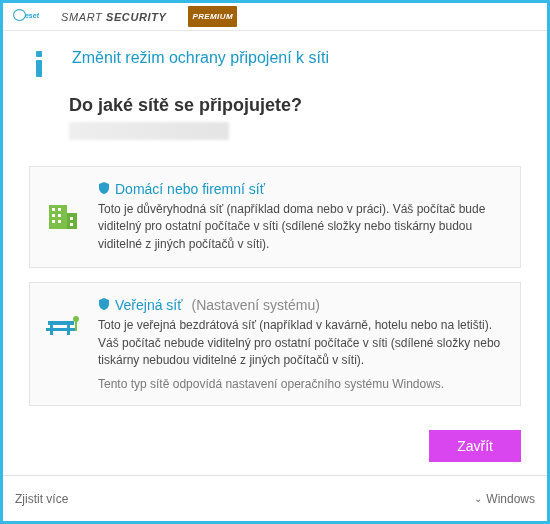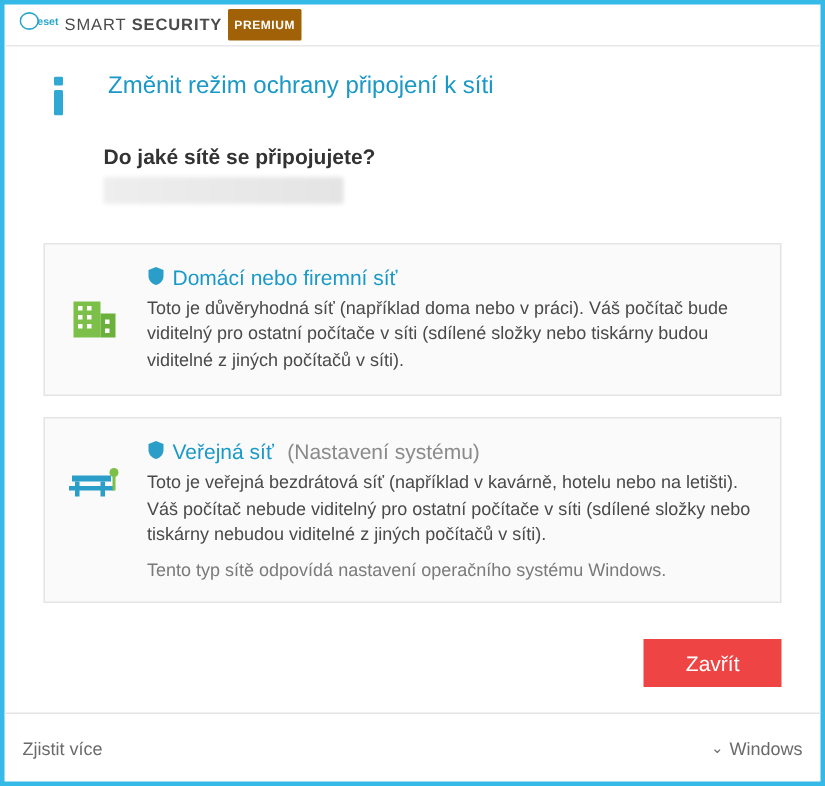--- a/index.html
+++ b/index.html
@@ -1,37 +1,37 @@
 <!DOCTYPE html>
 <html><head>
   <meta charset="utf-8">
   <style>
     * { margin: 0; padding: 0; box-sizing: border-box; font-family: "Segoe UI", Arial, sans-serif; }
     body { width: 550px; height: 524px; background: #fff; border: 3px solid #35b9e6; position: relative; }
-    .header-bar { height: 28px; padding: 6px 10px; display: flex; align-items: center; gap: 4px; border-bottom: 1px solid #e8e8e8; }
+    .header-bar { height: 28px; padding: 6px 10px; display: flex; align-items: center; gap: 22px; border-bottom: 1px solid #e8e8e8; font-style: italic; }
     .brand-logo { width: 26px; height: 14px; }
     .brand-text { font-size: 11px; color: #4a4a4a; letter-spacing: 0.6px; font-weight: 500; }
     .brand-text b { font-weight: 700; }
     .premium-badge { background: #a16207; color: #fff; font-size: 8px; padding: 6px 4px; border-radius: 1px; letter-spacing: 0.4px; font-weight: 700; }
     .content { padding: 18px 26px 0 26px; }
     .title-row { display: flex; align-items: flex-start; gap: 21px; margin-bottom: 14px; }
     .info-icon-wrap { width: 22px; flex-shrink: 0; padding-top: 2px; }
     .page-title { color: #1a99c8; font-size: 16px; font-weight: 500; }
     .question-block { padding-left: 40px; margin-bottom: 26px; }
-    .question-heading { font-size: 14px; font-weight: 700; color: #333; margin-bottom: 6px; }
+    .question-heading { font-size: 18px; font-weight: 700; color: #333; margin-bottom: 6px; }
     .network-name { height: 18px; width: 160px; background: linear-gradient(90deg,#eee,#e4e4e4); border-radius: 2px; filter: blur(1.5px); }
     .option-card { border: 1px solid #e4e4e4; background: #fafafa; padding: 14px 18px 14px 14px; margin-bottom: 14px; display: flex; gap: 14px; cursor: pointer; }
     .option-icon { width: 40px; flex-shrink: 0; display: flex; align-items: flex-start; justify-content: center; padding-top: 18px; }
     .option-body { flex: 1; }
     .option-title { font-size: 14px; font-weight: normal; color: #1a99c8; margin-bottom: 4px; display: flex; align-items: center; gap: 5px; }
     .option-title .sub { color: #8a8a8a; margin-left: 4px; }
     .option-desc { font-size: 12px; color: #4a4a4a; line-height: 1.45; }
     .option-note { font-size: 12px; color: #7a7a7a; margin-top: 8px; }
     .close-row { display: flex; justify-content: flex-end; padding: 10px 26px 16px 26px; }
-    .close-btn { background: #ef4444; color: #fff; border: none; font-size: 14px; padding: 8px 28px; cursor: pointer; }
+    .close-btn { background: #d946ef; color: #fff; border: none; font-size: 14px; padding: 8px 28px; cursor: pointer; }
     .footer-bar { position: absolute; bottom: 0; left: 0; right: 0; height: 46px; border-top: 1px solid #e4e4e4; display: flex; justify-content: space-between; align-items: center; padding: 0 12px; font-size: 12px; color: #6a6a6a; }
     .footer-link { cursor: pointer; display: flex; align-items: center; gap: 4px; }
     .chev { font-size: 10px; }
     .shield-sm { width: 12px; height: 12px; }
   </style>
 </head>
 <body>
 
 <div class="header-bar">
   <span>

